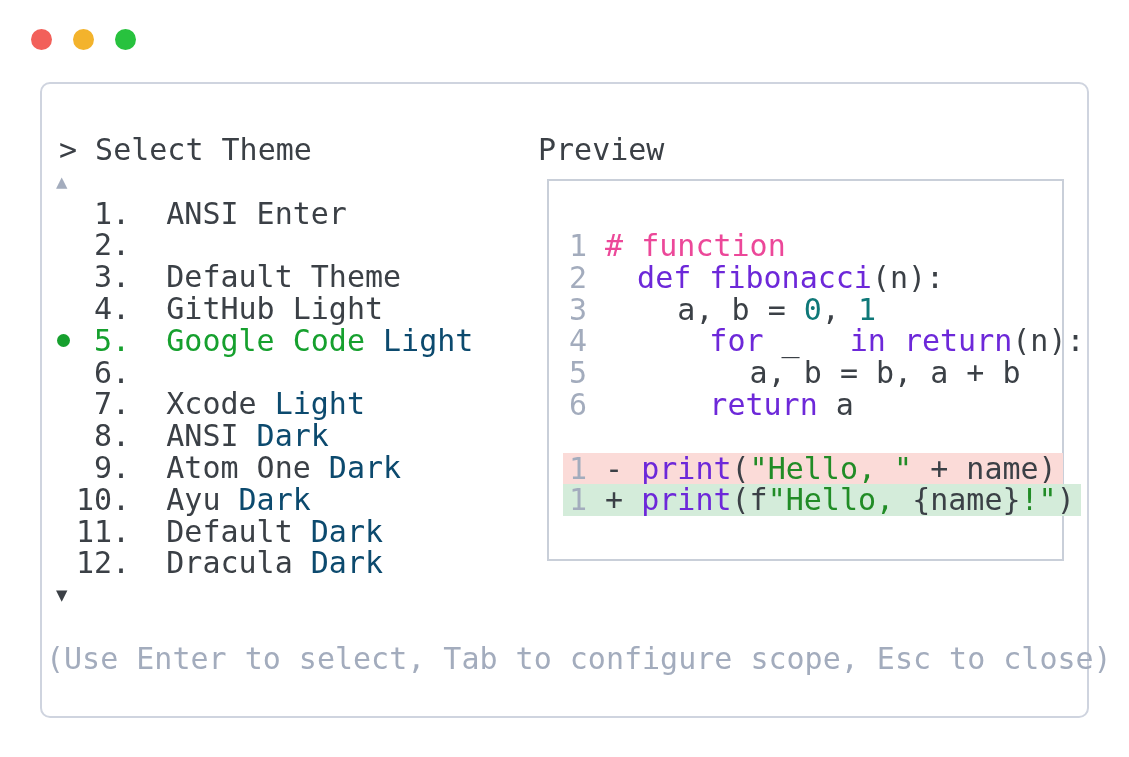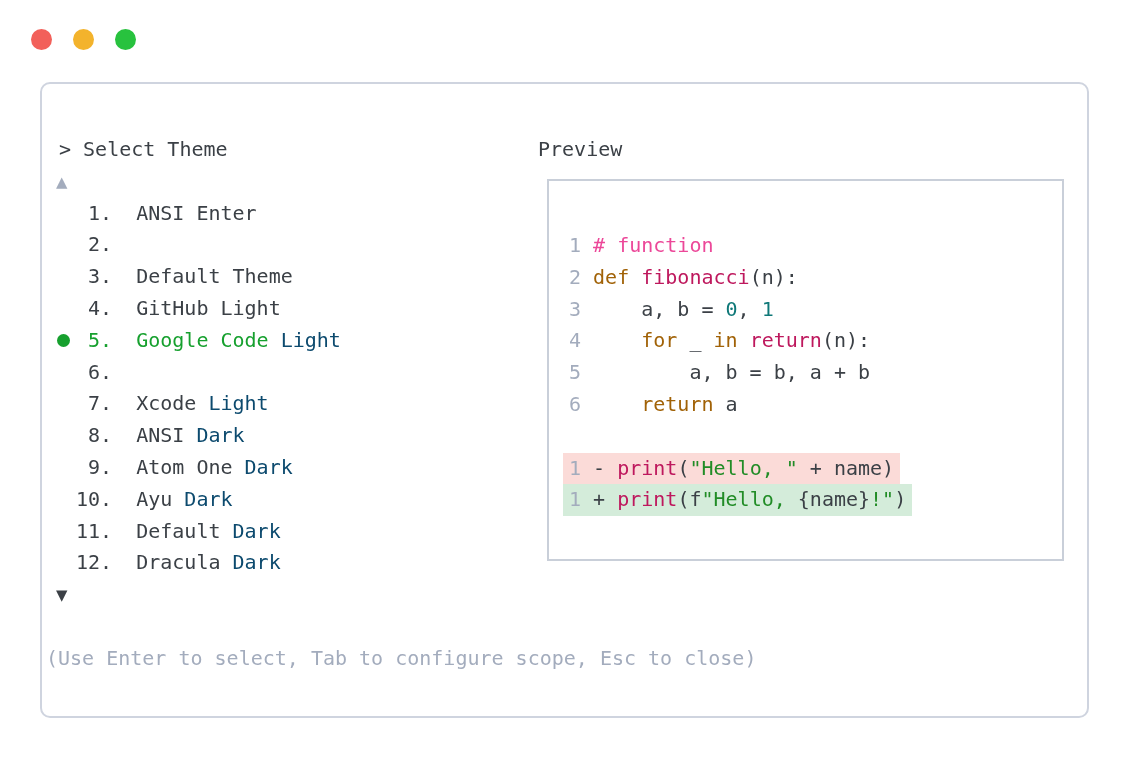--- a/index.html
+++ b/index.html
@@ -13,21 +13,21 @@
   .light{width:21px;height:21px;border-radius:50%;}
   .light.red{background:#f2605a;}
   .light.yellow{background:#f3b32c;}
   .light.green{background:#28c23e;}
   
   .panel{
     position:absolute;left:40px;top:82px;width:1049px;height:636px;
     border:2px solid #cfd4df;border-radius:10px;background:#fff;
     box-sizing:border-box;
   }
-  .line{height:31.8px;display:flex;align-items:center;font-size:20px;line-height:31.8px;}
+  .line{height:31.8px;display:flex;align-items:center;font-size:30px;line-height:31.8px;}
   .left-col{position:absolute;left:0;top:50px;width:500px;}
   .hdr{padding-left:17px;letter-spacing:0;}
   .arrow{padding-left:14px;font-size:19px;}
   .arrow.up{color:#a3acbd;}
   .arrow.down{color:#3b4046;}
   
   .item{cursor:default;}
   .bullet-cell{width:26px;margin-left:8px;display:flex;align-items:center;justify-content:center;flex:0 0 auto;}
   .dot{width:13px;height:13px;border-radius:50%;background:#16a02e;display:none;}
   .item.selected .dot{display:block;}
@@ -43,22 +43,22 @@
     position:absolute;left:505px;top:95px;width:517px;height:382px;
     border:2px solid #c9cfd9;background:#fff;box-sizing:border-box;
   }
   .code-area{position:absolute;left:0;top:49px;width:100%;}
   .band{display:inline-block;margin-left:14px;padding:0 6px;white-space:pre;}
   .band.removed{background:#fbdbd8;}
   .band.added{background:#d4ecda;}
   .tok-ln{color:#a3acbd;margin-right:1ch;}
   .tok-plain{color:#3b4046;white-space:pre;}
   .tok-comment{color:#ec4899;white-space:pre;}
-  .tok-keyword{color:#a16207;white-space:pre;}
-  .tok-function{color:#be185d;white-space:pre;}
+  .tok-keyword{color:#6d28d9;white-space:pre;margin-left:32px;}
+  .tok-function{color:#6d28d9;white-space:pre;}
   .tok-number{color:#0f7878;white-space:pre;}
   .tok-string{color:#218c26;white-space:pre;}
 </style>
 </head>
 <body>
 
 <div class="traffic">
   <span class="light red"></span>
   <span class="light yellow"></span>
   <span class="light green"></span>

